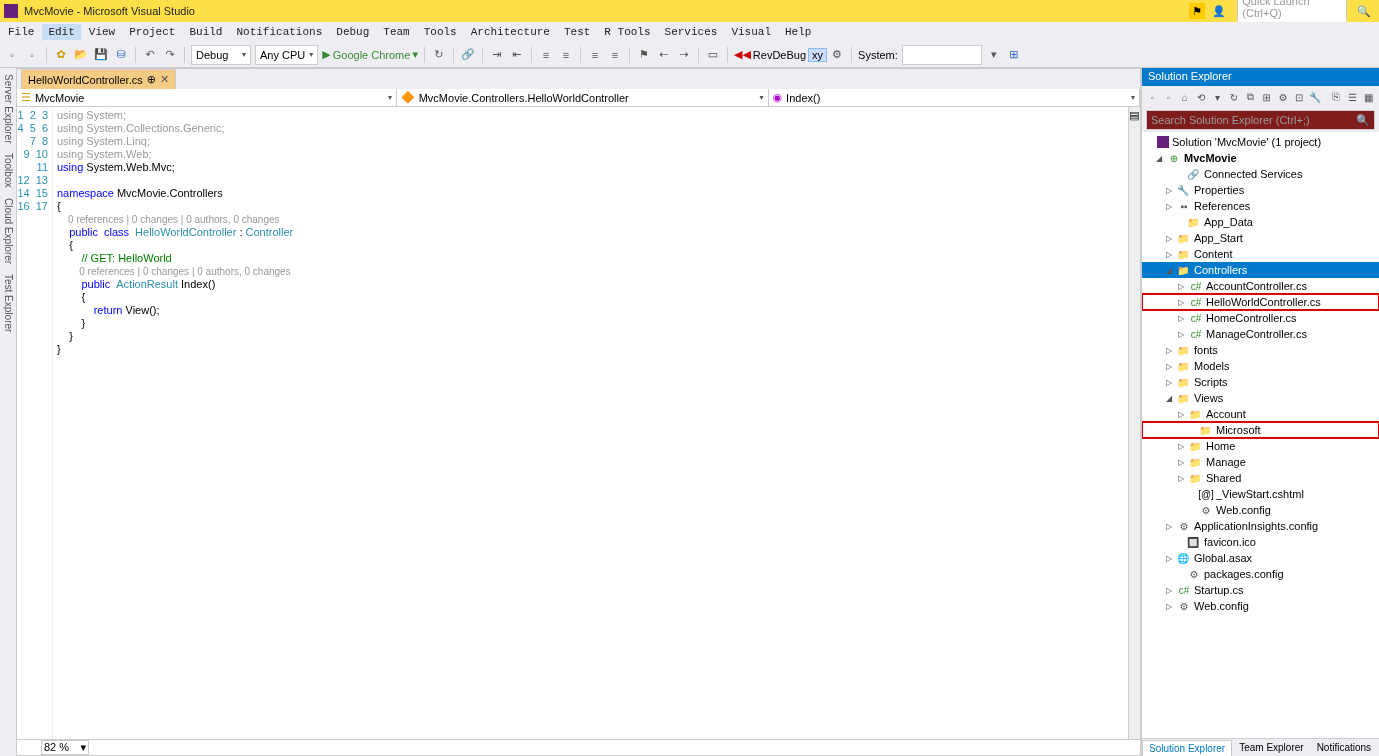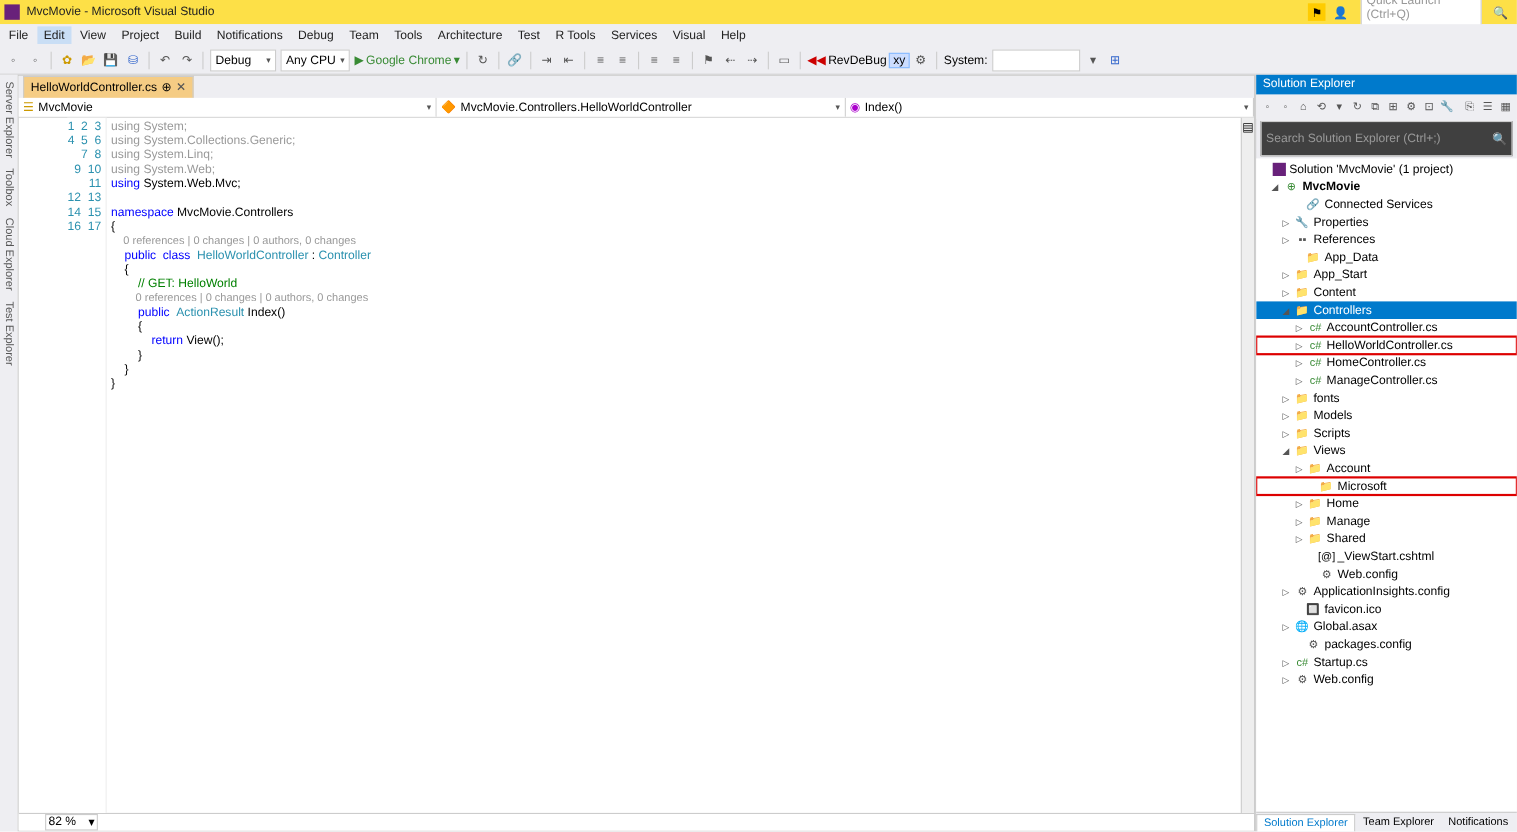--- a/index.html
+++ b/index.html
@@ -5,21 +5,21 @@
 * { margin: 0; padding: 0; box-sizing: border-box; font-family: "Segoe UI", Tahoma, sans-serif; font-size: 11px; }
 body { width: 1379px; height: 756px; background: #eeeef2; display: flex; flex-direction: column; overflow: hidden; }
 .titlebar { height: 22px; background: #fde047; display: flex; align-items: center; padding: 0 4px; gap: 6px; }
 .titlebar .vsicon { width: 14px; height: 14px; background: #68217a; display: inline-block; }
 .titlebar .title { flex: 1; color: #222; }
 .titlebar .notif { width: 16px; height: 16px; background: #ffcc00; display: flex; align-items: center; justify-content: center; }
 .titlebar .account { width: 16px; height: 16px; display: flex; align-items: center; justify-content: center; color: #68217a; }
 .titlebar .ql { width: 110px; height: 34px; border: 1px solid #ccc; background: #fff; padding: 0 4px; color: #999; margin-left: 4px; }
 .titlebar .search { color: #555; padding: 0 4px; }
 .menubar { height: 20px; background: #eeeef2; display: flex; align-items: center; padding: 0 2px; gap: 2px; }
-.menubar span { padding: 2px 6px; color: #222; }
+.menubar span { padding: 2px 6px; color: #222; font-family: Liberation Mono, monospace; }
 .menubar span.sel { background: #c9def5; }
 .toolbar { height: 26px; background: #eeeef2; display: flex; align-items: center; padding: 0 4px; gap: 4px; border-bottom: 1px solid #ccc; }
 .toolbar .btn { width: 16px; height: 16px; color: #555; display: flex; align-items: center; justify-content: center; }
 .toolbar .sep { width: 1px; height: 16px; background: #ccc; margin: 0 2px; }
 .toolbar .combo { height: 20px; border: 1px solid #ccc; background: #fff; padding: 0 4px; display: flex; align-items: center; min-width: 60px; justify-content: space-between; }
 .toolbar .combo::after { content: "▾"; color: #555; font-size: 8px; margin-left: 4px; }
 .toolbar .badge { background: #cdf; padding: 0 3px; border: 1px solid #8bf; }
 .toolbar .start { color: #388a34; display: flex; align-items: center; gap: 2px; }
 .toolbar .revde { display: flex; align-items: center; gap: 2px; }
 .toolbar .red { color: #c00; }
@@ -28,36 +28,36 @@
 .tab { height: 20px; background: #fff; border: 1px solid #ccc; border-bottom: none; padding: 0 6px; display: flex; align-items: center; gap: 4px; }
 .tab.sel { background: #f5cc84; }
 .tab .close { color: #555; }
 .body { flex: 1; display: flex; min-height: 0; background: #fff; }
 .leftrail { width: 16px; background: #eeeef2; display: flex; flex-direction: column; align-items: center; gap: 10px; padding-top: 6px; }
 .leftrail span { writing-mode: vertical-lr; color: #555; font-size: 10px; }
 .editorarea { flex: 1; display: flex; flex-direction: column; border: 1px solid #ccc; }
 .navbar { height: 18px; display: flex; border-bottom: 1px solid #ccc; }
 .navbar .nav { flex: 1; border-right: 1px solid #ccc; padding: 0 4px; display: flex; align-items: center; gap: 4px; background: #fff; overflow: hidden; }
 .navbar .nav::after { content: "▾"; color: #555; font-size: 8px; margin-left: auto; }
-.code { flex: 1; display: flex; min-height: 0; position: relative; margin-left: 44px; }
+.code { flex: 1; display: flex; min-height: 0; position: relative; }
 .code .split { width: 12px; background: #eee; border-left: 1px solid #ccc; display:flex; align-items:flex-start; justify-content:center; padding-top:2px;}
 .gutter { width: 36px; background: #fff; color: #2b91af; text-align: right; padding: 2px 4px 0 0; font-family: Consolas, monospace; font-size: 10px; line-height: 13px; border-right: 1px solid #eee; }
 .codetext { flex: 1; padding: 2px 4px; font-family: Consolas, monospace; font-size: 10px; line-height: 13px; white-space: pre; overflow: hidden; }
 .codetext .kw { color: #0000ff; }
 .codetext .ty { color: #2b91af; }
 .codetext .cm { color: #008000; }
 .codetext .lens { color: #999; font-size: 10px; }
 .codetext .dim { color: #999; }
 .statusbar { height: 16px; background: #fff; border-top: 1px solid #ccc; display: flex; align-items: center; padding: 0 4px; gap: 4px; }
 .statusbar .zoom { width: 48px; border: 1px solid #ccc; padding: 0 2px; display: flex; justify-content: space-between; margin-left: 20px; }
 .solpanel { width: 238px; background: #eeeef2; display: flex; flex-direction: column; border-left: 1px solid #ccc; }
 .solpanel .hdr { background: #007acc; color: #fff; padding: 2px 6px; height: 18px; }
 .solpanel .tool { height: 22px; display: flex; align-items: center; gap: 4px; padding: 0 4px; background: #eeeef2; }
 .solpanel .tool .i { width: 14px; height: 14px; color: #555; display: flex; align-items: center; justify-content: center; font-size: 10px; }
-.solpanel .searchbox { height: 32px; margin: 2px 4px; border: 1px solid #ccc; background: #404040; display: flex; align-items: center; padding: 0 4px; color: #999; }
+.solpanel .searchbox { height: 20px; margin: 2px 4px; border: 1px solid #ccc; background: #7f1d1d; display: flex; align-items: center; padding: 0 4px; color: #999; }
 .tree { flex: 1; overflow: auto; background: #fff; padding: 2px 0; }
 .node { display: flex; align-items: center; height: 16px; padding-right: 4px; gap: 3px; white-space: nowrap; }
 .node .exp { width: 10px; text-align: center; color: #555; font-size: 8px; }
 .node .ic { width: 14px; height: 12px; display: inline-flex; align-items: center; justify-content: center; font-size: 10px; }
 .node.sel { background: #007acc; color: #fff; }
 .node.hl { outline: 2px solid #d00; outline-offset: -1px; position: relative; }
 .ic.sln { background: #68217a; color: #fff; width: 12px; height: 12px; }
 .ic.proj { color: #388a34; }
 .ic.fold { color: #dcb67a; }
 .ic.cs { color: #388a34; }

